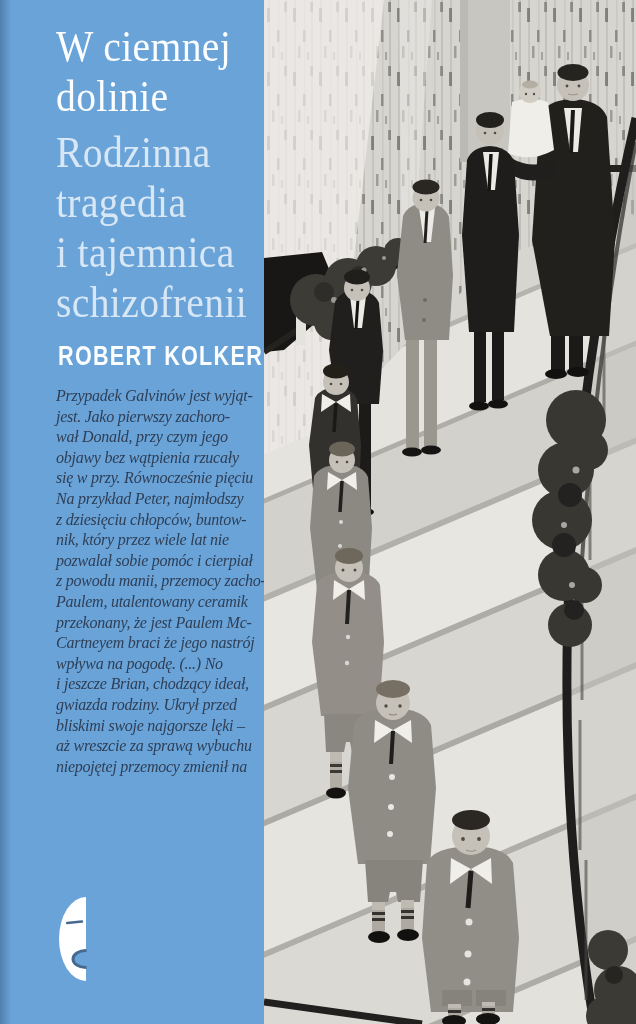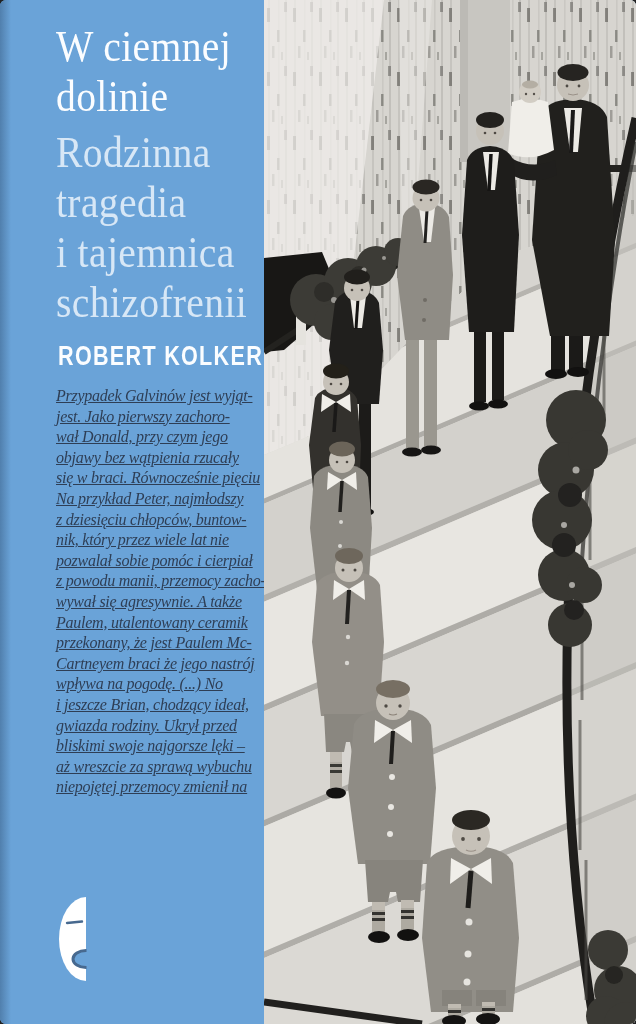--- a/index.html
+++ b/index.html
@@ -1,33 +1,33 @@
 <!DOCTYPE html>
 <html style="--c-background: #6aa3d8; --c-title: #fbfdff; --c-subtitle: #d7e7f6; --c-text: #2e3e55; --c-logo: #ffffff; --c-logo-features: #47698f;"><head>
 <meta charset="utf-8">
 <style>
   html,body{margin:0;padding:0;background:#222;}
   body{width:636px;height:1024px;font-family:"Liberation Sans",sans-serif;}
-  .cover{position:relative;width:636px;height:1024px;overflow:hidden;background:var(--c-background,#6aa3d8);border-radius:6px;}
+  .cover{position:relative;width:636px;height:1024px;overflow:hidden;background:var(--c-background,#6aa3d8);}
   .panel{position:absolute;left:0;top:0;width:264px;height:1024px;background:var(--c-background,#6aa3d8);}
   .spine-shadow{position:absolute;left:0;top:0;bottom:0;width:11px;
     background:linear-gradient(90deg,rgba(27,52,82,.32),rgba(27,52,82,0));}
   .title,.subtitle{position:absolute;left:56px;margin:0;font-family:"Liberation Serif",serif;
     font-weight:400;font-size:45px;line-height:50px;letter-spacing:.4px;
     transform:scaleX(.88);transform-origin:0 0;white-space:nowrap;}
   .title{top:21px;color:var(--c-title,#fbfdff);}
   .subtitle{top:127px;color:var(--c-subtitle,#d7e7f6);}
   .title span,.subtitle span{display:block;}
   .author{position:absolute;left:58px;top:341px;font-weight:700;font-size:27px;
     letter-spacing:1.6px;color:var(--c-title,#fbfdff);transform:scaleX(.8);
     transform-origin:0 0;white-space:nowrap;}
   .description{position:absolute;left:56px;top:386px;font-family:"Liberation Serif",serif;
     font-style:italic;font-size:16px;line-height:20.6px;letter-spacing:-.25px;
     color:var(--c-text,#2e3e55);}
-  .description div{white-space:nowrap;text-decoration:underline;}
+  .description div{white-space:nowrap;}
   .logo{position:absolute;left:58px;top:897px;width:30px;height:84px;}
   .photo{position:absolute;left:264px;top:0;width:372px;height:1024px;}
   .photo svg{display:block;}
 </style>
 </head>
 <body>
 
 <div class="cover">
 
   <div class="panel">
@@ -40,27 +40,26 @@
       <span>tragedia</span>
       <span>i tajemnica</span>
       <span>schizofrenii</span>
     </h2>
     <div class="author">ROBERT KOLKER</div>
     <div class="description">
         <div>Przypadek Galvinów jest wyjąt-</div>
         <div>jest. Jako pierwszy zachoro-</div>
         <div>wał Donald, przy czym jego</div>
         <div>objawy bez wątpienia rzucały</div>
-        <div>się w braci. Równocześnie pięciu</div>
+        <div>się w przy. Równocześnie pięciu</div>
         <div>Na przykład Peter, najmłodszy</div>
         <div>z dziesięciu chłopców, buntow-</div>
         <div>nik, który przez wiele lat nie</div>
         <div>pozwalał sobie pomóc i cierpiał</div>
         <div>z powodu manii, przemocy zacho-</div>
-        <div>wywał się agresywnie. A także</div>
         <div>Paulem, utalentowany ceramik</div>
         <div>przekonany, że jest Paulem Mc-</div>
         <div>Cartneyem braci że jego nastrój</div>
         <div>wpływa na pogodę. (...) No</div>
         <div>i jeszcze Brian, chodzący ideał,</div>
         <div>gwiazda rodziny. Ukrył przed</div>
         <div>bliskimi swoje najgorsze lęki –</div>
         <div>aż wreszcie za sprawą wybuchu</div>
         <div>niepojętej przemocy zmienił na</div>
       </div>

